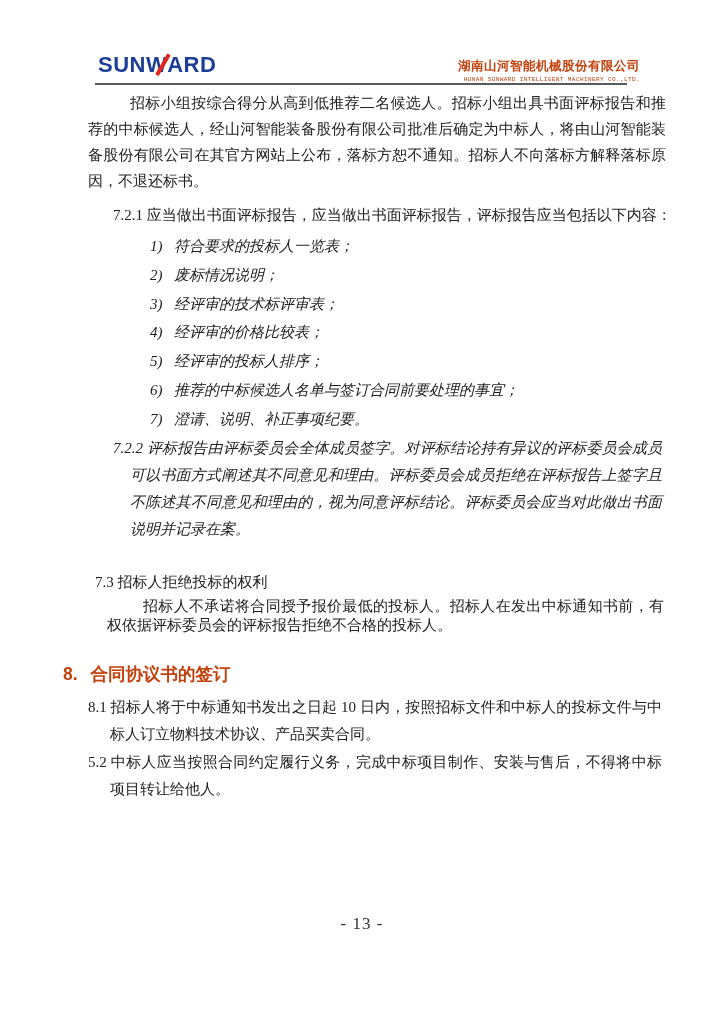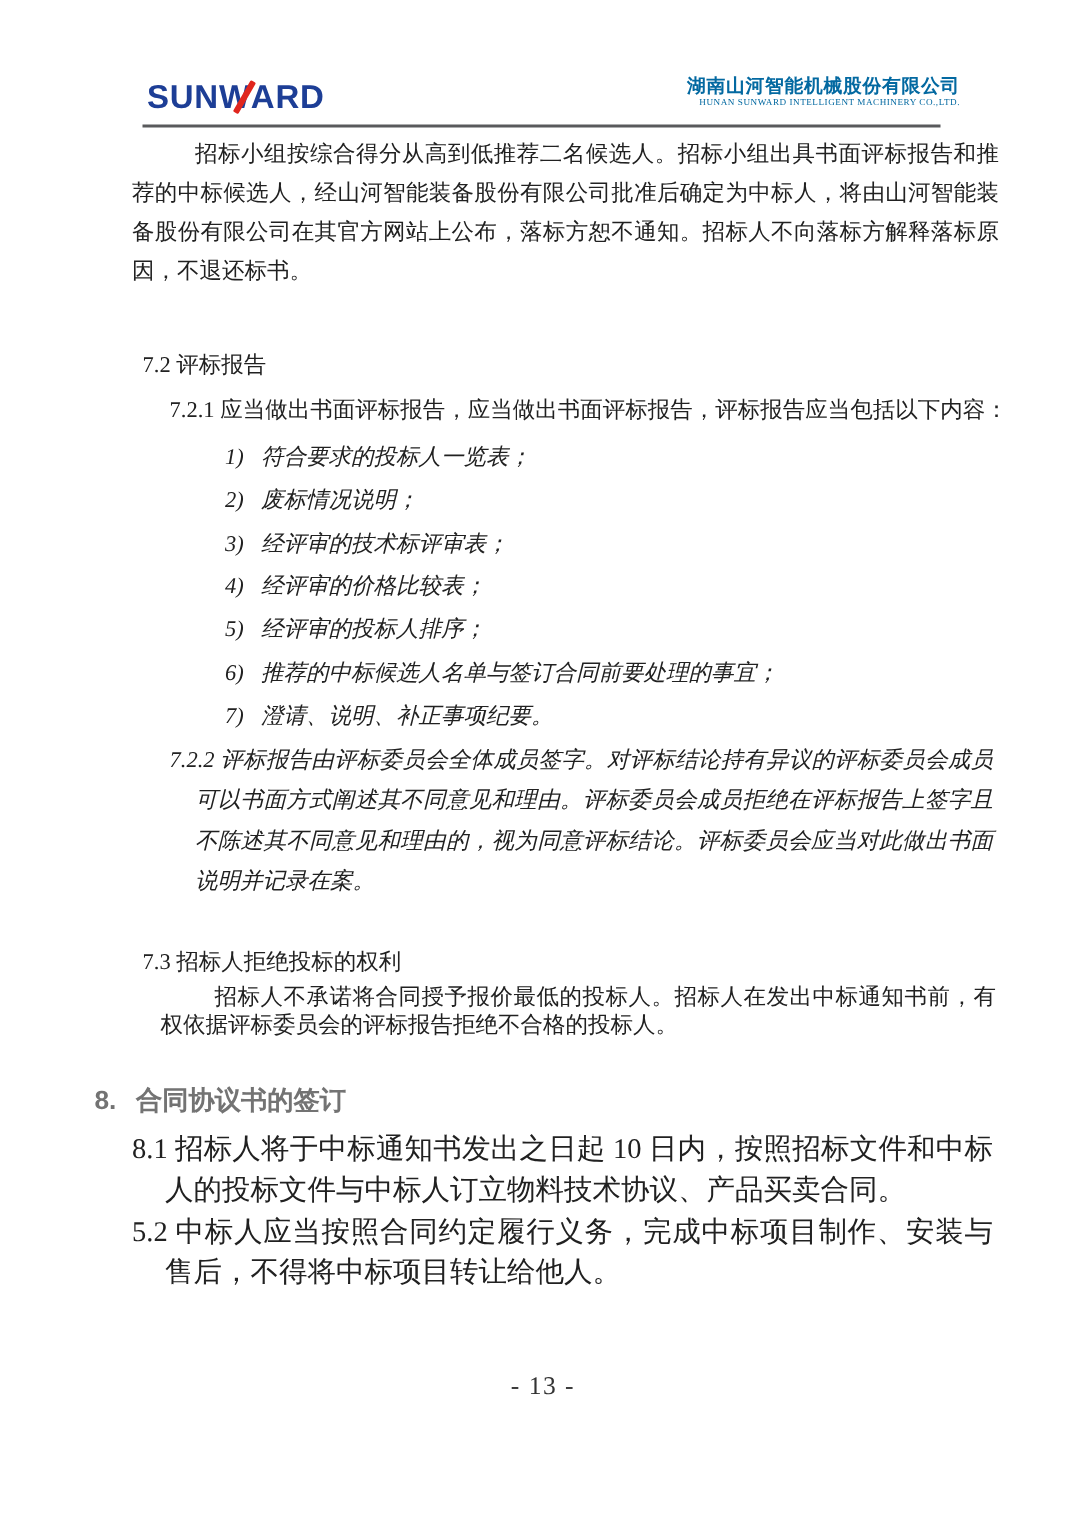--- a/index.html
+++ b/index.html
@@ -17,22 +17,22 @@
     font-weight:bold;font-size:22px;letter-spacing:0.5px;
     color:#1d3e96;line-height:26px;white-space:nowrap;
   }
   .w-wrap{position:relative;display:inline-block;}
   .red-mark{
     position:absolute;left:9px;bottom:3px;width:3.5px;height:24px;
     background:#e0261e;transform:rotate(30deg);transform-origin:50% 100%;
     border-radius:1px;
   }
   .company{
-    position:absolute;right:84px;top:50px;text-align:right;
-    color:#0369a1;font-family:Liberation Serif, serif;
+    position:absolute;right:84px;top:60px;text-align:right;
+    color:#c2410c;font-family:Liberation Mono, monospace;
     line-height:1.15;white-space:nowrap;
   }
   .company .cn{font-size:12.5px;font-weight:bold;letter-spacing:0.5px;}
   .company .en{font-size:6.1px;letter-spacing:0.35px;margin-top:2px;}
   .header-rule{position:absolute;left:95px;top:83px;width:532px;height:2px;background:#595a5c;}
 
   
   main{position:absolute;top:90px;left:0;width:632px;}
   main p,main h2,main h3,main ul{margin:0;padding:0;}
   .intro{
@@ -49,25 +49,25 @@
     text-align:justify;text-indent:-17px;font-style:italic;
   }
   .h73{margin:30px 0 0 95px;font-size:15px;font-weight:normal;}
   .p73{
     margin:5px 0 0 107px;width:557px;font-size:15px;line-height:19.5px;
     text-align:justify;text-indent:36px;
   }
   .h8{
     margin:27px 0 0 63px;
     font-family:"Liberation Sans","DejaVu Sans",sans-serif;
-    font-size:17.5px;font-weight:bold;color:#737373;line-height:23px;
+    font-size:17.5px;font-weight:bold;color:#c2410c;line-height:23px;
   }
   .h8 .h8num{margin-right:13px;}
   .c8{
-    margin:8px 0 0 110px;width:552px;font-size:19px;line-height:27.5px;
+    margin:8px 0 0 110px;width:552px;font-size:15px;line-height:27.5px;
     text-align:justify;text-indent:-22px;
   }
   .c8 + .c8{margin-top:0;}
 
   
   footer{
     position:absolute;top:914px;left:0;width:724px;text-align:center;
     font-size:17px;color:#333;letter-spacing:1px;
   }
 </style>
@@ -83,21 +83,20 @@
     <div class="company">
       <div class="cn">湖南山河智能机械股份有限公司</div>
       <div class="en">HUNAN SUNWARD INTELLIGENT MACHINERY CO.,LTD.</div>
     </div>
     <div class="header-rule"></div>
   </header>
 
   <main>
     <p class="intro">招标小组按综合得分从高到低推荐二名候选人。招标小组出具书面评标报告和推荐的中标候选人，经山河智能装备股份有限公司批准后确定为中标人，将由山河智能装备股份有限公司在其官方网站上公布，落标方恕不通知。招标人不向落标方解释落标原因，不退还标书。</p>
 
-    <h3 class="h72">7.2 评标报告</h3>
     <p class="c721">7.2.1 应当做出书面评标报告，应当做出书面评标报告，评标报告应当包括以下内容：</p>
 
     <ul class="list">
       <li><span class="num">1)</span><span>符合要求的投标人一览表；</span></li>
       <li><span class="num">2)</span><span>废标情况说明；</span></li>
       <li><span class="num">3)</span><span>经评审的技术标评审表；</span></li>
       <li><span class="num">4)</span><span>经评审的价格比较表；</span></li>
       <li><span class="num">5)</span><span>经评审的投标人排序；</span></li>
       <li><span class="num">6)</span><span>推荐的中标候选人名单与签订合同前要处理的事宜；</span></li>
       <li><span class="num">7)</span><span>澄请、说明、补正事项纪要。</span></li>

